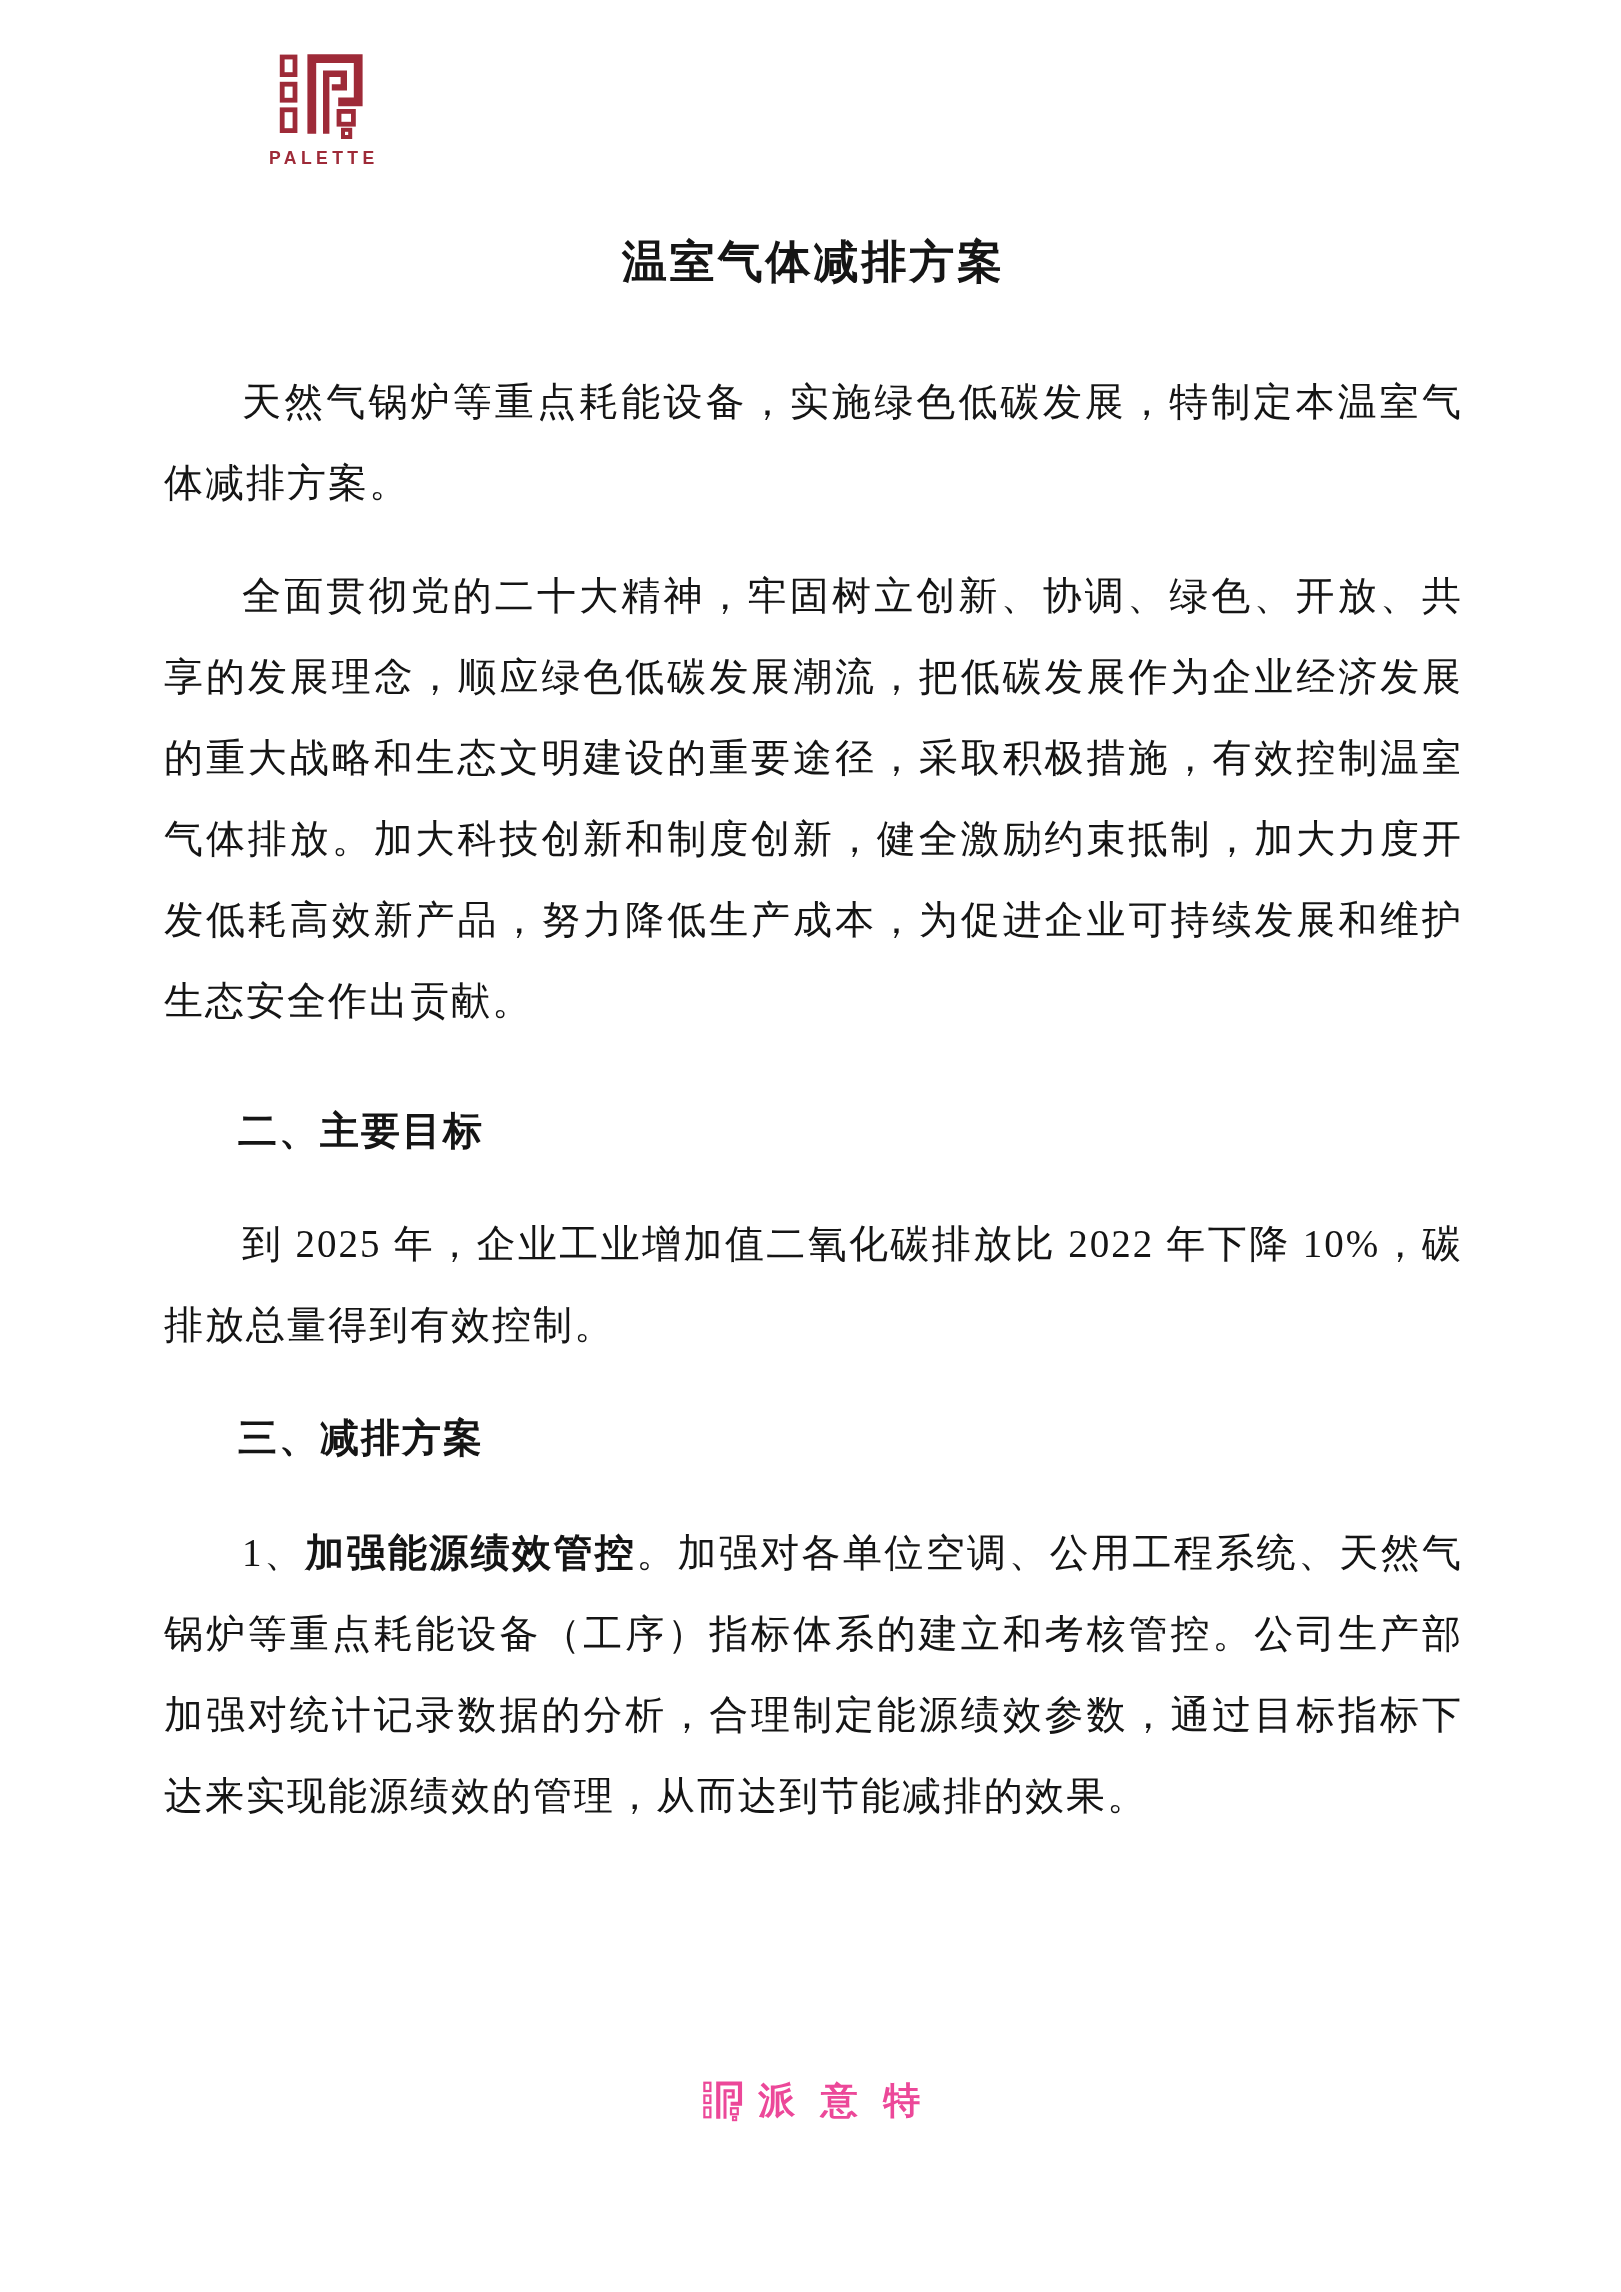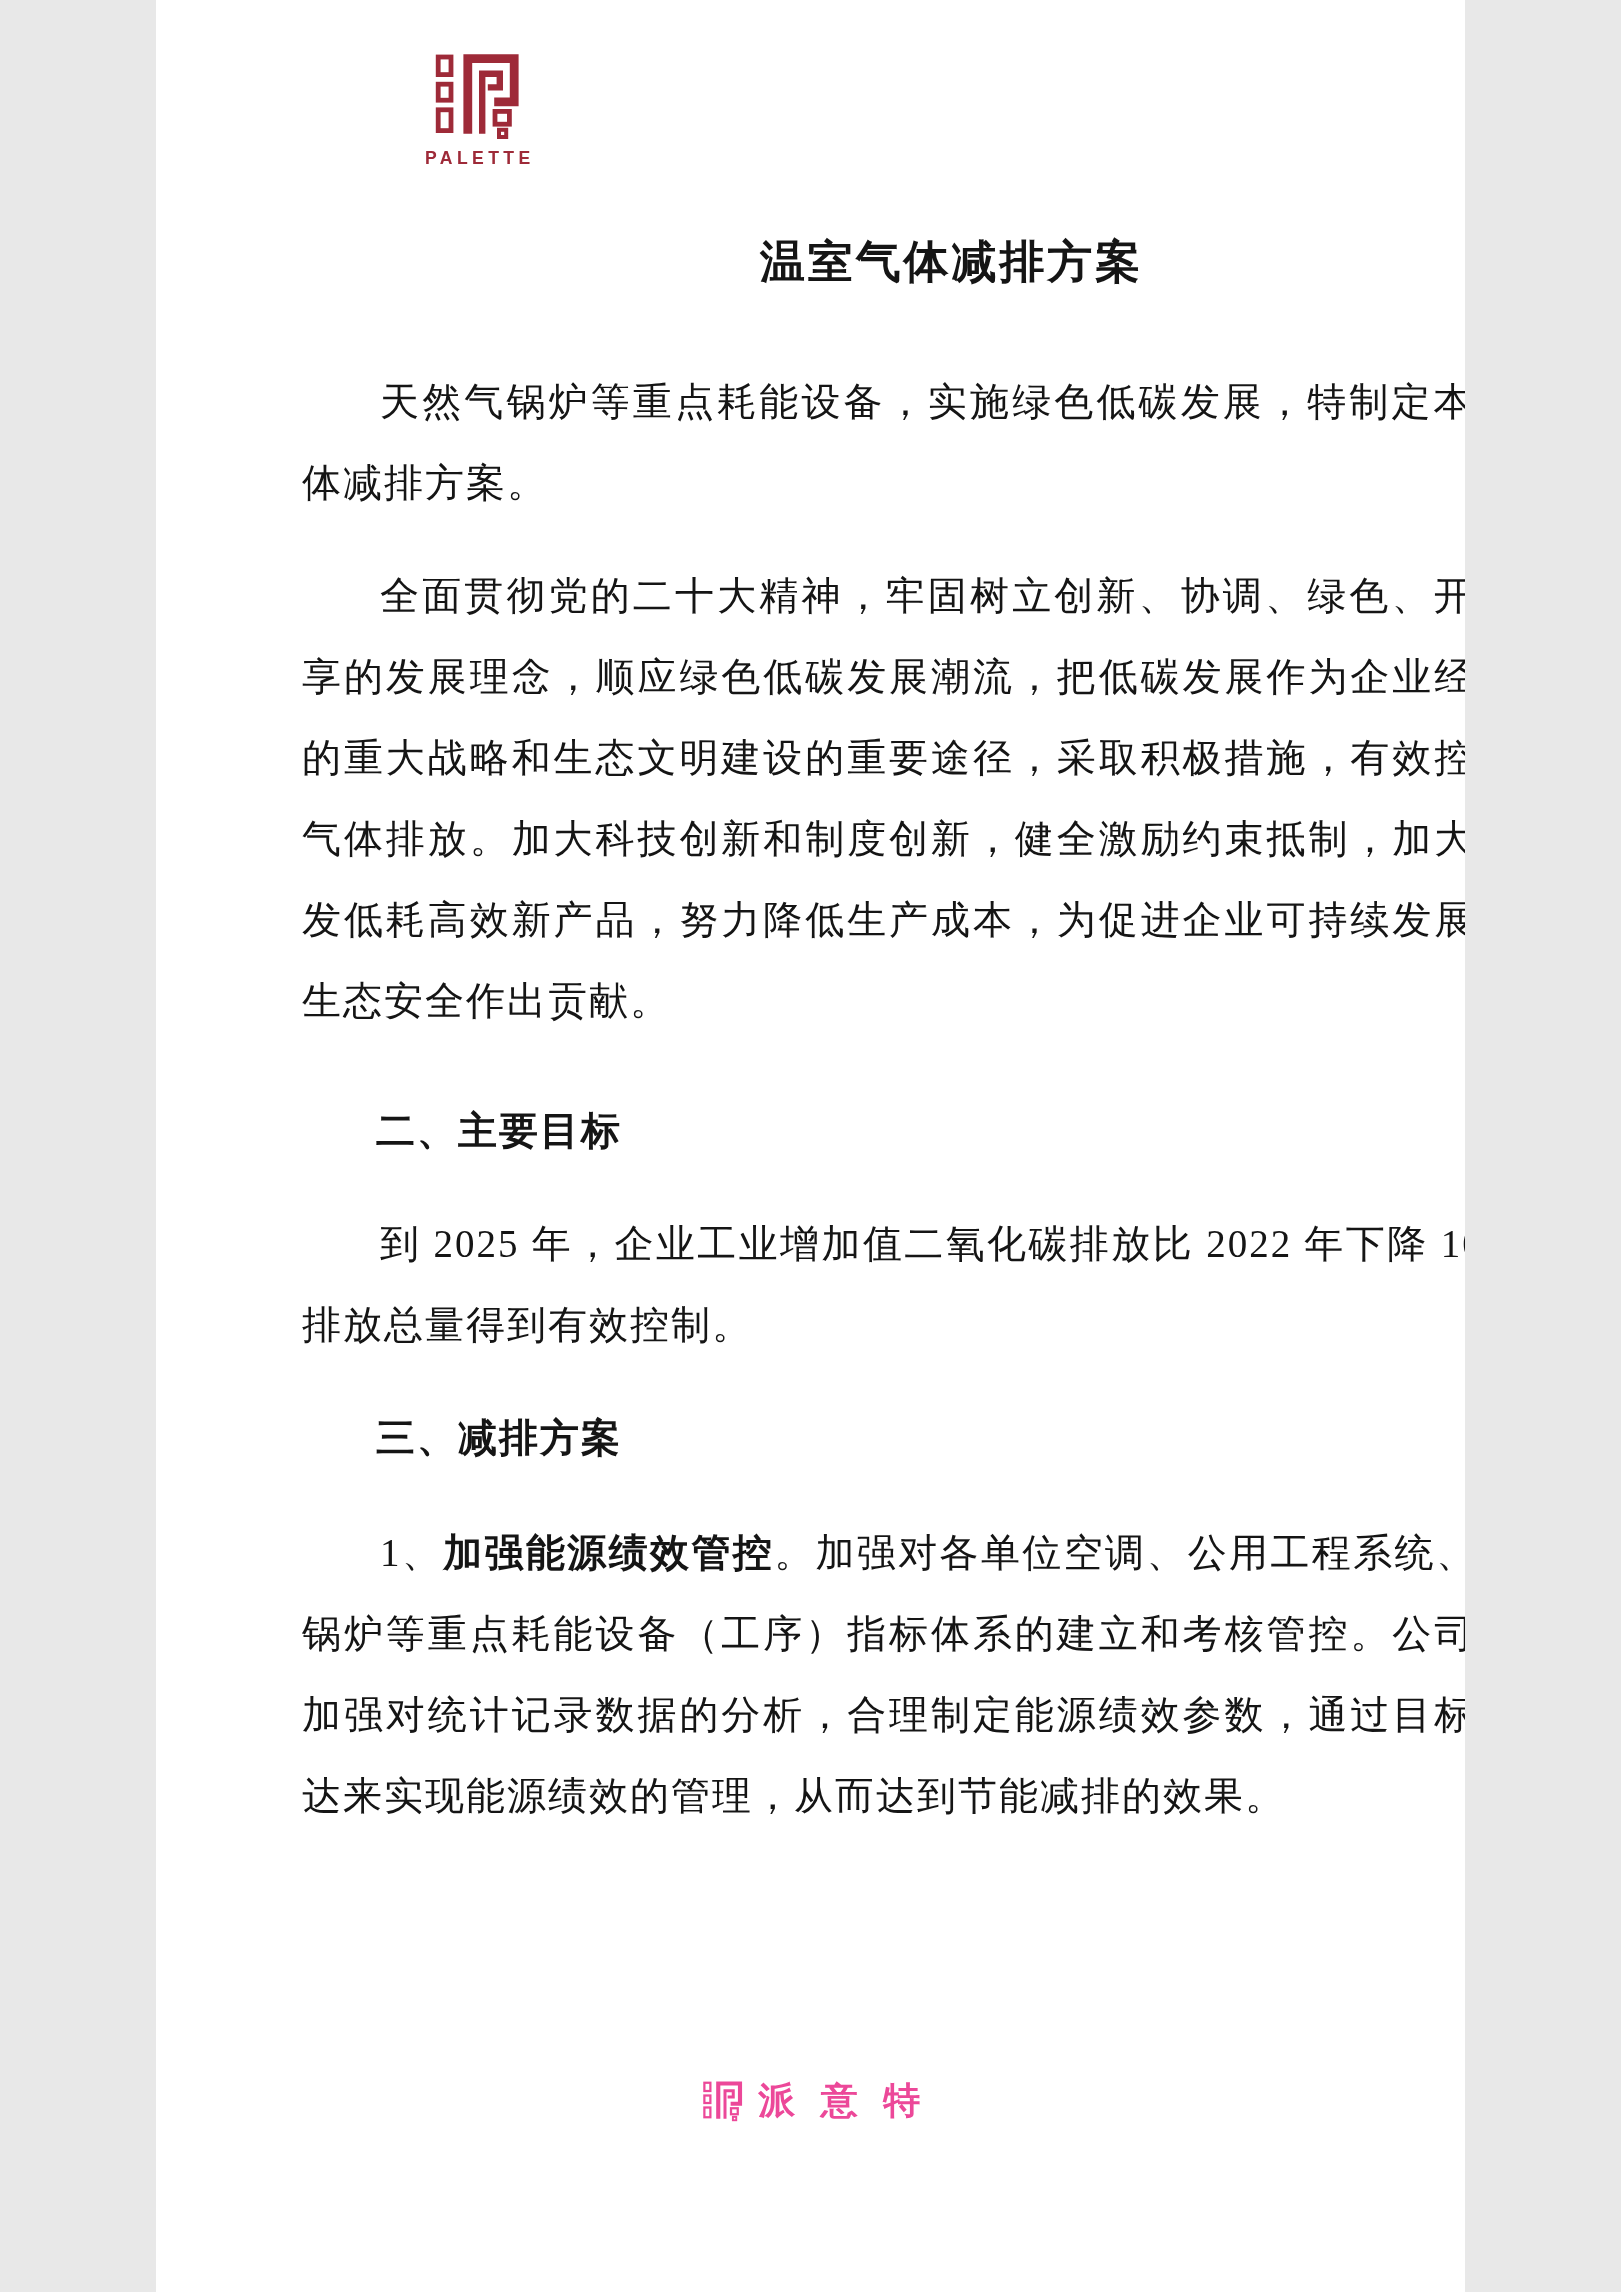--- a/index.html
+++ b/index.html
@@ -2,21 +2,21 @@
 <html><head>
 <meta charset="utf-8">
 <style>
   html, body {
     margin: 0;
     padding: 0;
     background: #e8e8e8;
   }
   .page {
     position: relative;
-    width: 1309px;
+    width: 1621px;
     height: 2293px;
     margin: 0 auto;
     background: #ffffff;
     overflow: hidden;
     font-family: "Liberation Serif", "DejaVu Serif", serif;
     color: #151515;
   }
 
   
   .brand-header {
@@ -37,21 +37,21 @@
     font-family: "Liberation Sans", "DejaVu Sans", sans-serif;
     font-weight: 700;
     font-size: 17.6px;
     letter-spacing: 4.4px;
     white-space: nowrap;
   }
 
   
   .content {
     position: absolute;
-    left: 146px;
+    left: 164px;
     top: 0;
     width: 1299px;
   }
   .doc-title {
     margin: 233px 0 0 0;
     font-size: 45px;
     line-height: 59px;
     font-weight: 700;
     text-align: center;
     letter-spacing: 2.9px;

